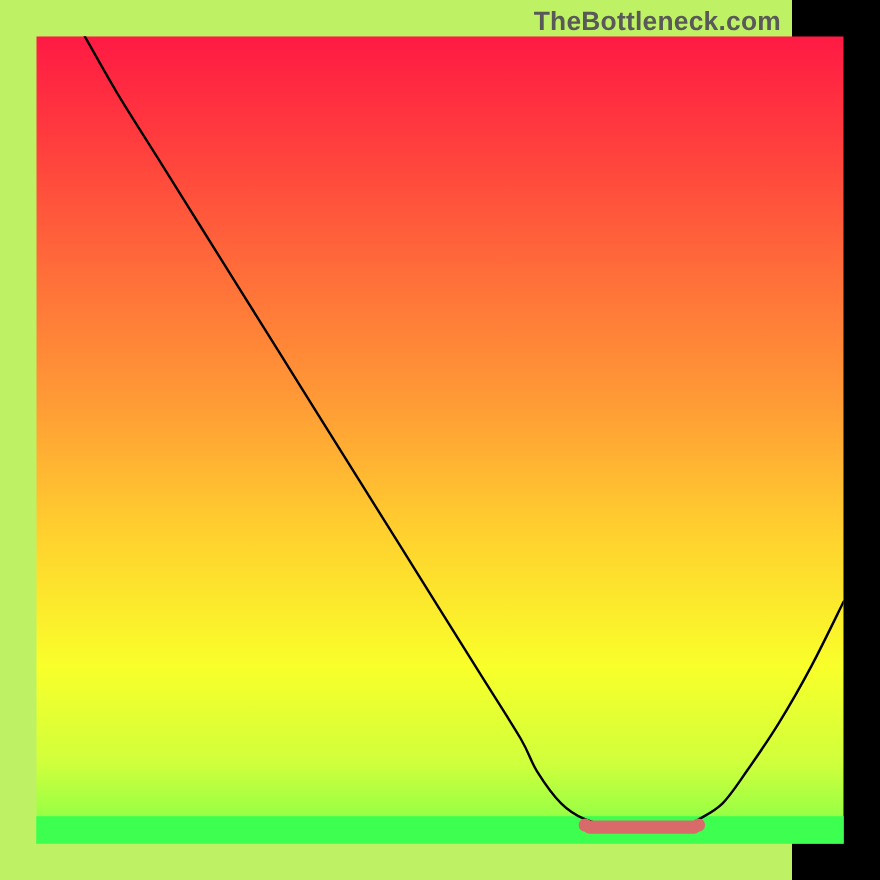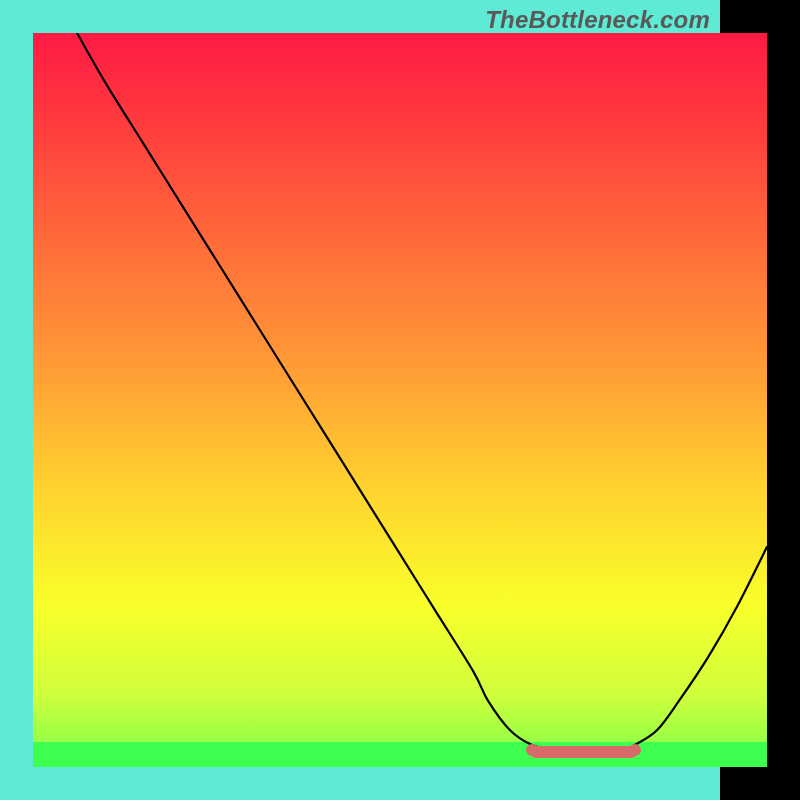--- a/index.html
+++ b/index.html
@@ -1,17 +1,17 @@
 <!DOCTYPE html>
 <html><head>
 <meta charset="utf-8">
 <style>
   * { margin: 0; padding: 0; box-sizing: border-box; }
   html, body { width: 800px; height: 800px; background: #000; overflow: hidden; }
-  .stage { position: relative; width: 720px; height: 800px; background: #5eead4; font-style: italic; }
+  .stage { position: relative; width: 720px; height: 800px; background: #bef264; }
   .watermark {
     position: absolute;
     top: 6px;
     right: 10px;
     font-family: Arial, Helvetica, sans-serif;
     font-size: 24px;
     font-weight: 600;
     color: #595959;
     letter-spacing: 0.2px;
     z-index: 3;

